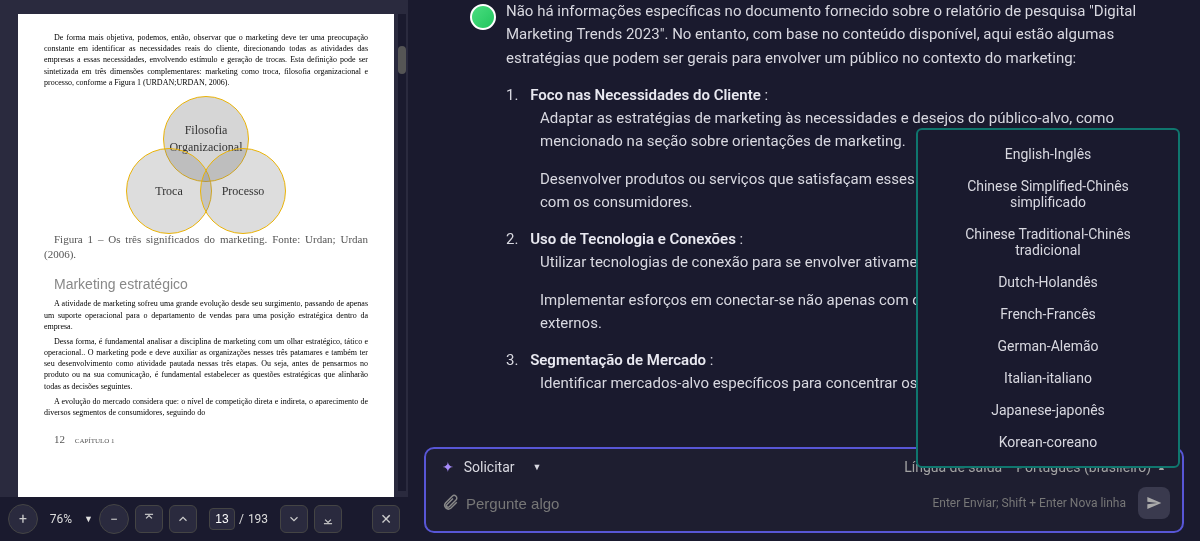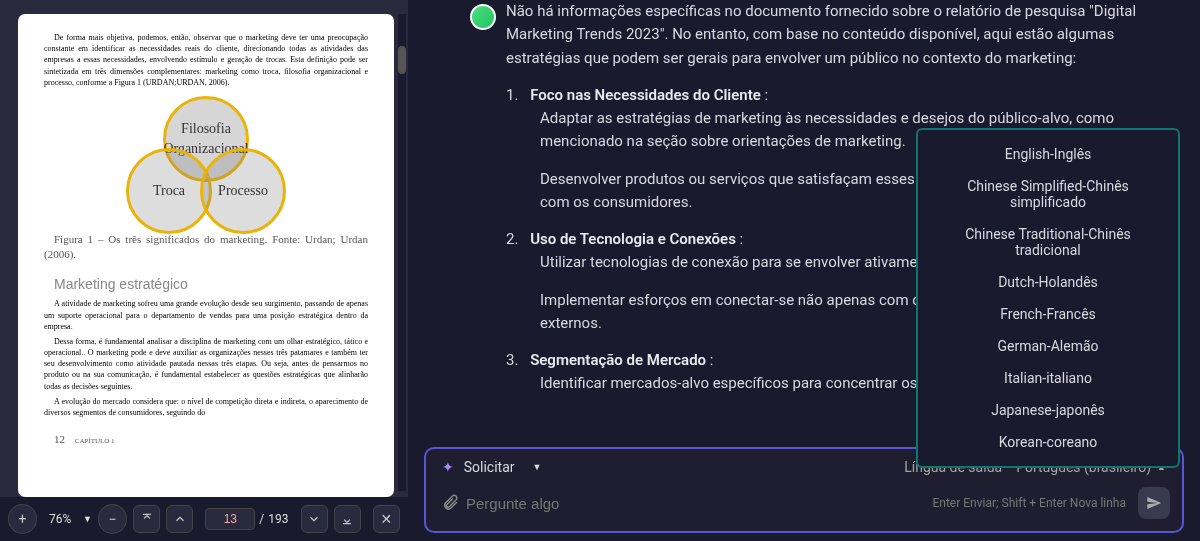--- a/index.html
+++ b/index.html
@@ -1,34 +1,34 @@
 <!DOCTYPE html>
 <html><head>
 <meta charset="utf-8">
 <style>
 * { margin: 0; padding: 0; box-sizing: border-box; }
 body { font-family: -apple-system, BlinkMacSystemFont, "Segoe UI", Roboto, sans-serif; background: #1a1a2e; color: #e0e0e0; width: 1200px; height: 541px; overflow: hidden; display: flex; }
 .left-pane { width: 408px; background: #2a2a3e; display: flex; flex-direction: column; position: relative; }
-.pdf-page { background: #fff; color: #000; margin: 14px 14px 0 18px; flex: 1; overflow: hidden; padding: 18px 26px; font-size: 8px; line-height: 1.4; font-family: Georgia, serif; border-radius: 7px; }
+.pdf-page { background: #fff; color: #000; margin: 14px 14px 0 18px; flex: 1; overflow: hidden; padding: 18px 26px; font-size: 8px; line-height: 1.4; font-family: Georgia, serif; }
 .pdf-page p { margin-bottom: 4px; text-align: justify; text-indent: 10px; }
 .venn { margin: 8px auto 6px; width: 180px; height: 130px; position: relative; }
-.venn-circle { position: absolute; width: 86px; height: 86px; border: 3px solid #eab308; border-radius: 50%; display: flex; align-items: center; justify-content: center; font-size: 14px; text-align: center; color: #333; }
+.venn-circle { position: absolute; width: 86px; height: 86px; border: 1px solid #eab308; border-radius: 50%; display: flex; align-items: center; justify-content: center; font-size: 12px; text-align: center; color: #333; }
 .vc1 { top: 0; left: 47px; background: rgba(120,120,120,.3); }
 .vc2 { top: 52px; left: 10px; background: rgba(120,120,120,.25); }
 .vc3 { top: 52px; left: 84px; background: rgba(120,120,120,.25); }
 .fig-caption { font-size: 11px; color: #555; margin: 4px 0 12px; text-indent: 0; }
 .section-head { font-size: 14px; color: #888; margin: 12px 0 10px; text-indent: 0; font-family: sans-serif; }
 .page-footer { font-size: 7px; color: #555; margin-top: 14px; text-indent: 0; }
 .page-footer .pg { font-size: 11px; font-weight: normal; margin-right: 8px; }
 .pdf-toolbar { height: 44px; background: #1a1a2e; display: flex; align-items: center; padding: 0 8px; gap: 6px; margin-top: auto; }
 .tb-btn { width: 30px; height: 30px; border-radius: 50%; background: #2a2a3e; border: 1px solid #444; display: flex; align-items: center; justify-content: center; color: #ccc; cursor: pointer; font-size: 14px; }
 .tb-btn.square { border-radius: 6px; width: 28px; height: 28px; }
 .zoom-val { font-size: 12px; color: #ddd; min-width: 34px; text-align: center; }
 .page-inputs { display: flex; align-items: center; gap: 4px; margin: 0 6px; font-size: 12px; color: #ddd; }
-.page-inputs input { width: 50px; background: #2a2a3e; border: 1px solid #444; color: #fca5a5; text-align: center; border-radius: 4px; padding: 3px 0; font-size: 12px; }
+.page-inputs input { width: 26px; background: #2a2a3e; border: 1px solid #444; color: #ffffff; text-align: center; border-radius: 4px; padding: 3px 0; font-size: 12px; }
 .spacer-tb { flex: 1; }
 .scrollbar-v { width: 8px; background: #1a1a2e; position: absolute; right: 2px; top: 14px; bottom: 50px; }
 .scrollbar-thumb { width: 8px; height: 28px; background: #555; border-radius: 4px; position: absolute; top: 32px; }
 
 .right-pane { flex: 1; display: flex; flex-direction: column; background: #1a1a2e; position: relative; }
 .chat-content { flex: 1; overflow: hidden; padding: 0 24px 0 56px; font-size: 15px; line-height: 1.55; color: #d8d8e0; position: relative; margin-left: 42px; }
 .avatar { position: absolute; left: 20px; top: 4px; width: 26px; height: 26px; border-radius: 50%; background: linear-gradient(135deg,#4ade80,#22c55e); border: 2px solid #fff; }
 .chat-content p { margin-bottom: 14px; }
 .chat-content ol { list-style: none; }
 .chat-content ol > li { margin-bottom: 14px; }

